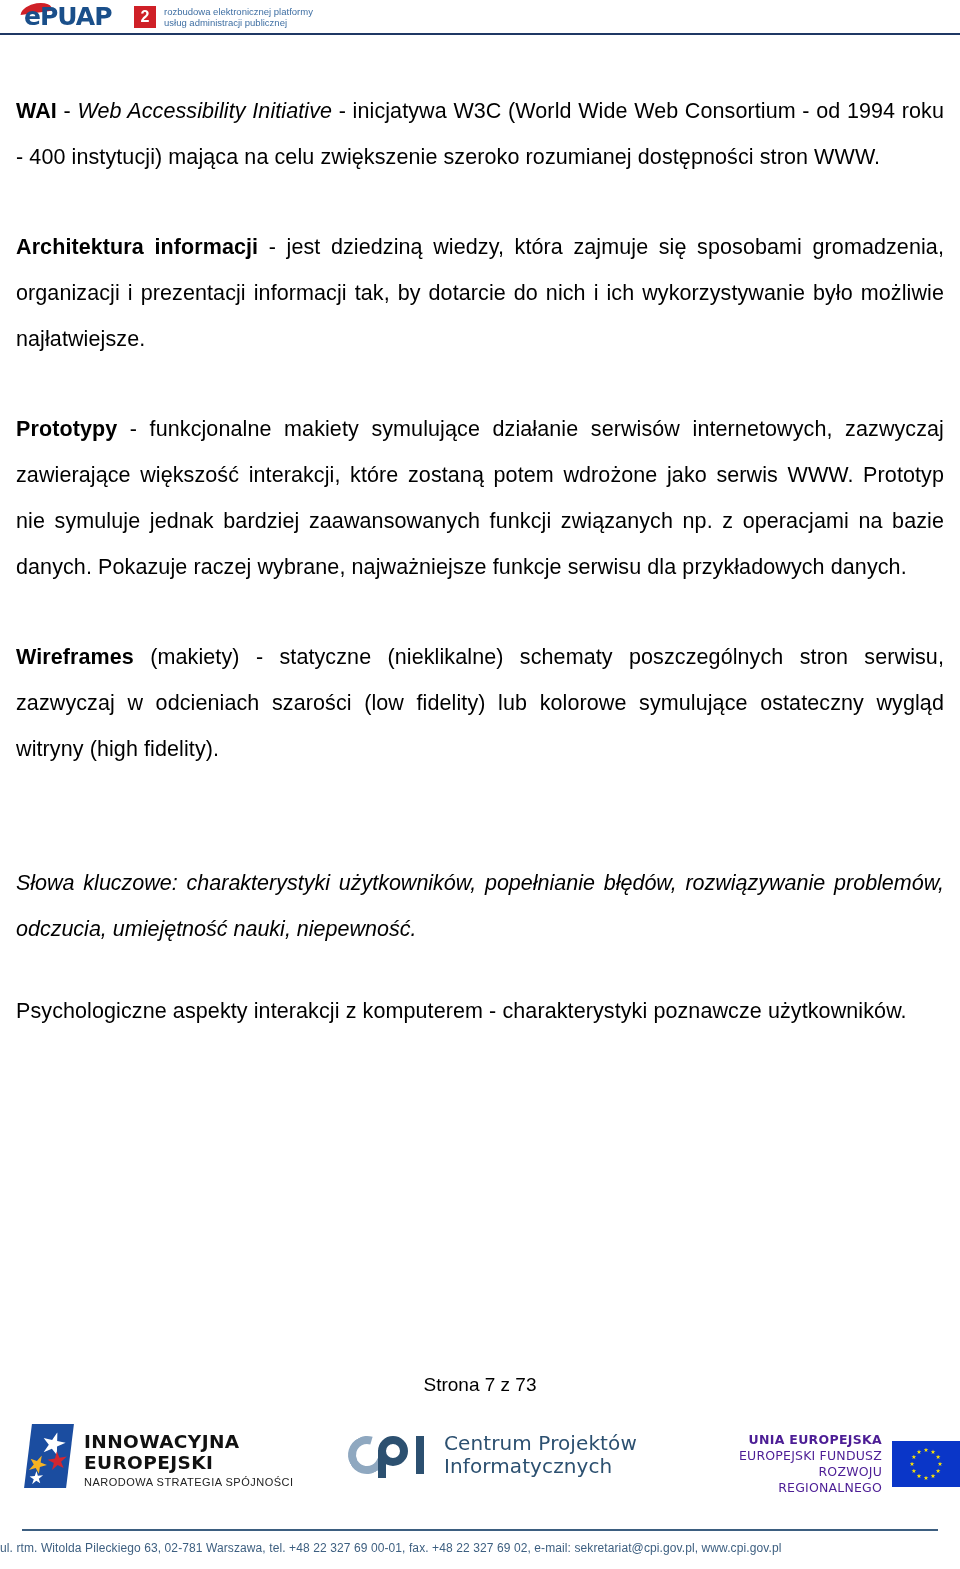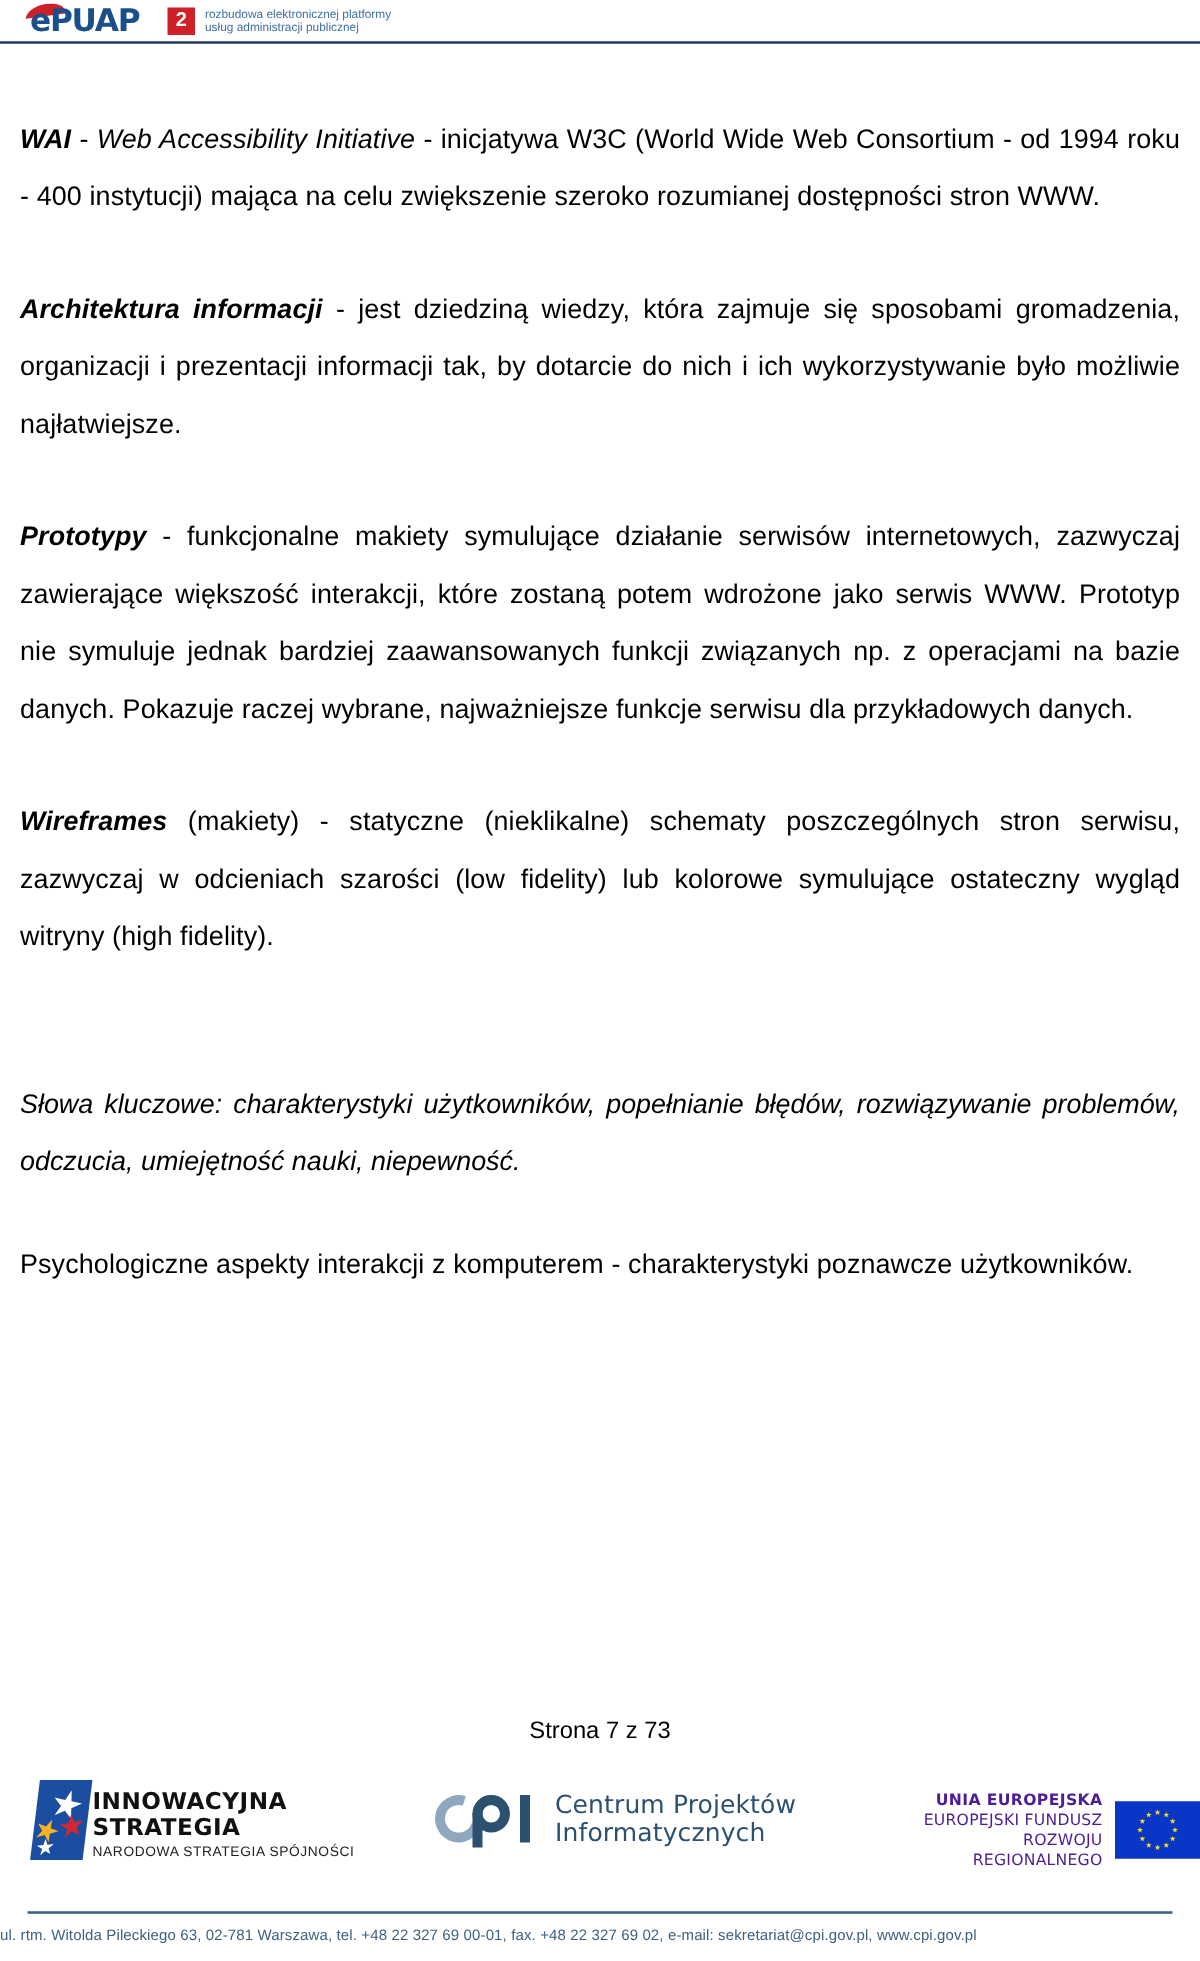--- a/index.html
+++ b/index.html
@@ -97,21 +97,21 @@
     width: 928px;
   }
   p.body-par {
     margin: 0 0 44px 0;
     font-size: 21.5px;
     line-height: 46px;
     text-align: justify;
     letter-spacing: 0.1px;
   }
   p.body-par:last-child { margin-bottom: 0; }
-  .b { font-weight: bold; font-style: italic; }
+  .b { font-weight: bold; }
   .i { font-style: italic; }
   p.italic-par {
     margin: 0 0 36px 0;
     font-size: 21.5px;
     line-height: 46px;
     text-align: justify;
     font-style: italic;
   }
   h2.section-heading {
     margin: 0 0 28px 0;
@@ -181,21 +181,21 @@
     left: 1px; top: 31px;
     transform: rotate(20deg);
   }
   .ig-star-white2 {
     width: 14px; height: 14px;
     background: #ffffff;
     left: 4px; top: 47px;
     transform: rotate(-6deg);
   }
   .ig-text {
-    margin-left: 4px;
+    margin-left: 14px;
     padding-top: 7px;
   }
   .ig-line1, .ig-line2 {
     font-family: "DejaVu Sans", sans-serif;
     font-size: 18.5px;
     font-weight: bold;
     letter-spacing: 0.4px;
     line-height: 21px;
     color: #111111;
   }
@@ -361,21 +361,21 @@
 
   <div class="logo-ig">
     <div class="ig-flag">
       <span class="star-shape ig-star-white"></span>
       <span class="star-shape ig-star-red"></span>
       <span class="star-shape ig-star-yellow"></span>
       <span class="star-shape ig-star-white2"></span>
     </div>
     <div class="ig-text">
       <div class="ig-line1">INNOWACYJNA</div>
-      <div class="ig-line2">STRATEGIA</div>
+      <div class="ig-line2">EUROPEJSKI</div>
       <div class="ig-line3">NARODOWA STRATEGIA SPÓJNOŚCI</div>
     </div>
   </div>
 
   <div class="logo-cpi">
     <div class="cpi-mark">
       <span class="cpi-c"></span>
       <span class="cpi-p"></span>
       <span class="cpi-p-stem"></span>
       <span class="cpi-i"></span>

